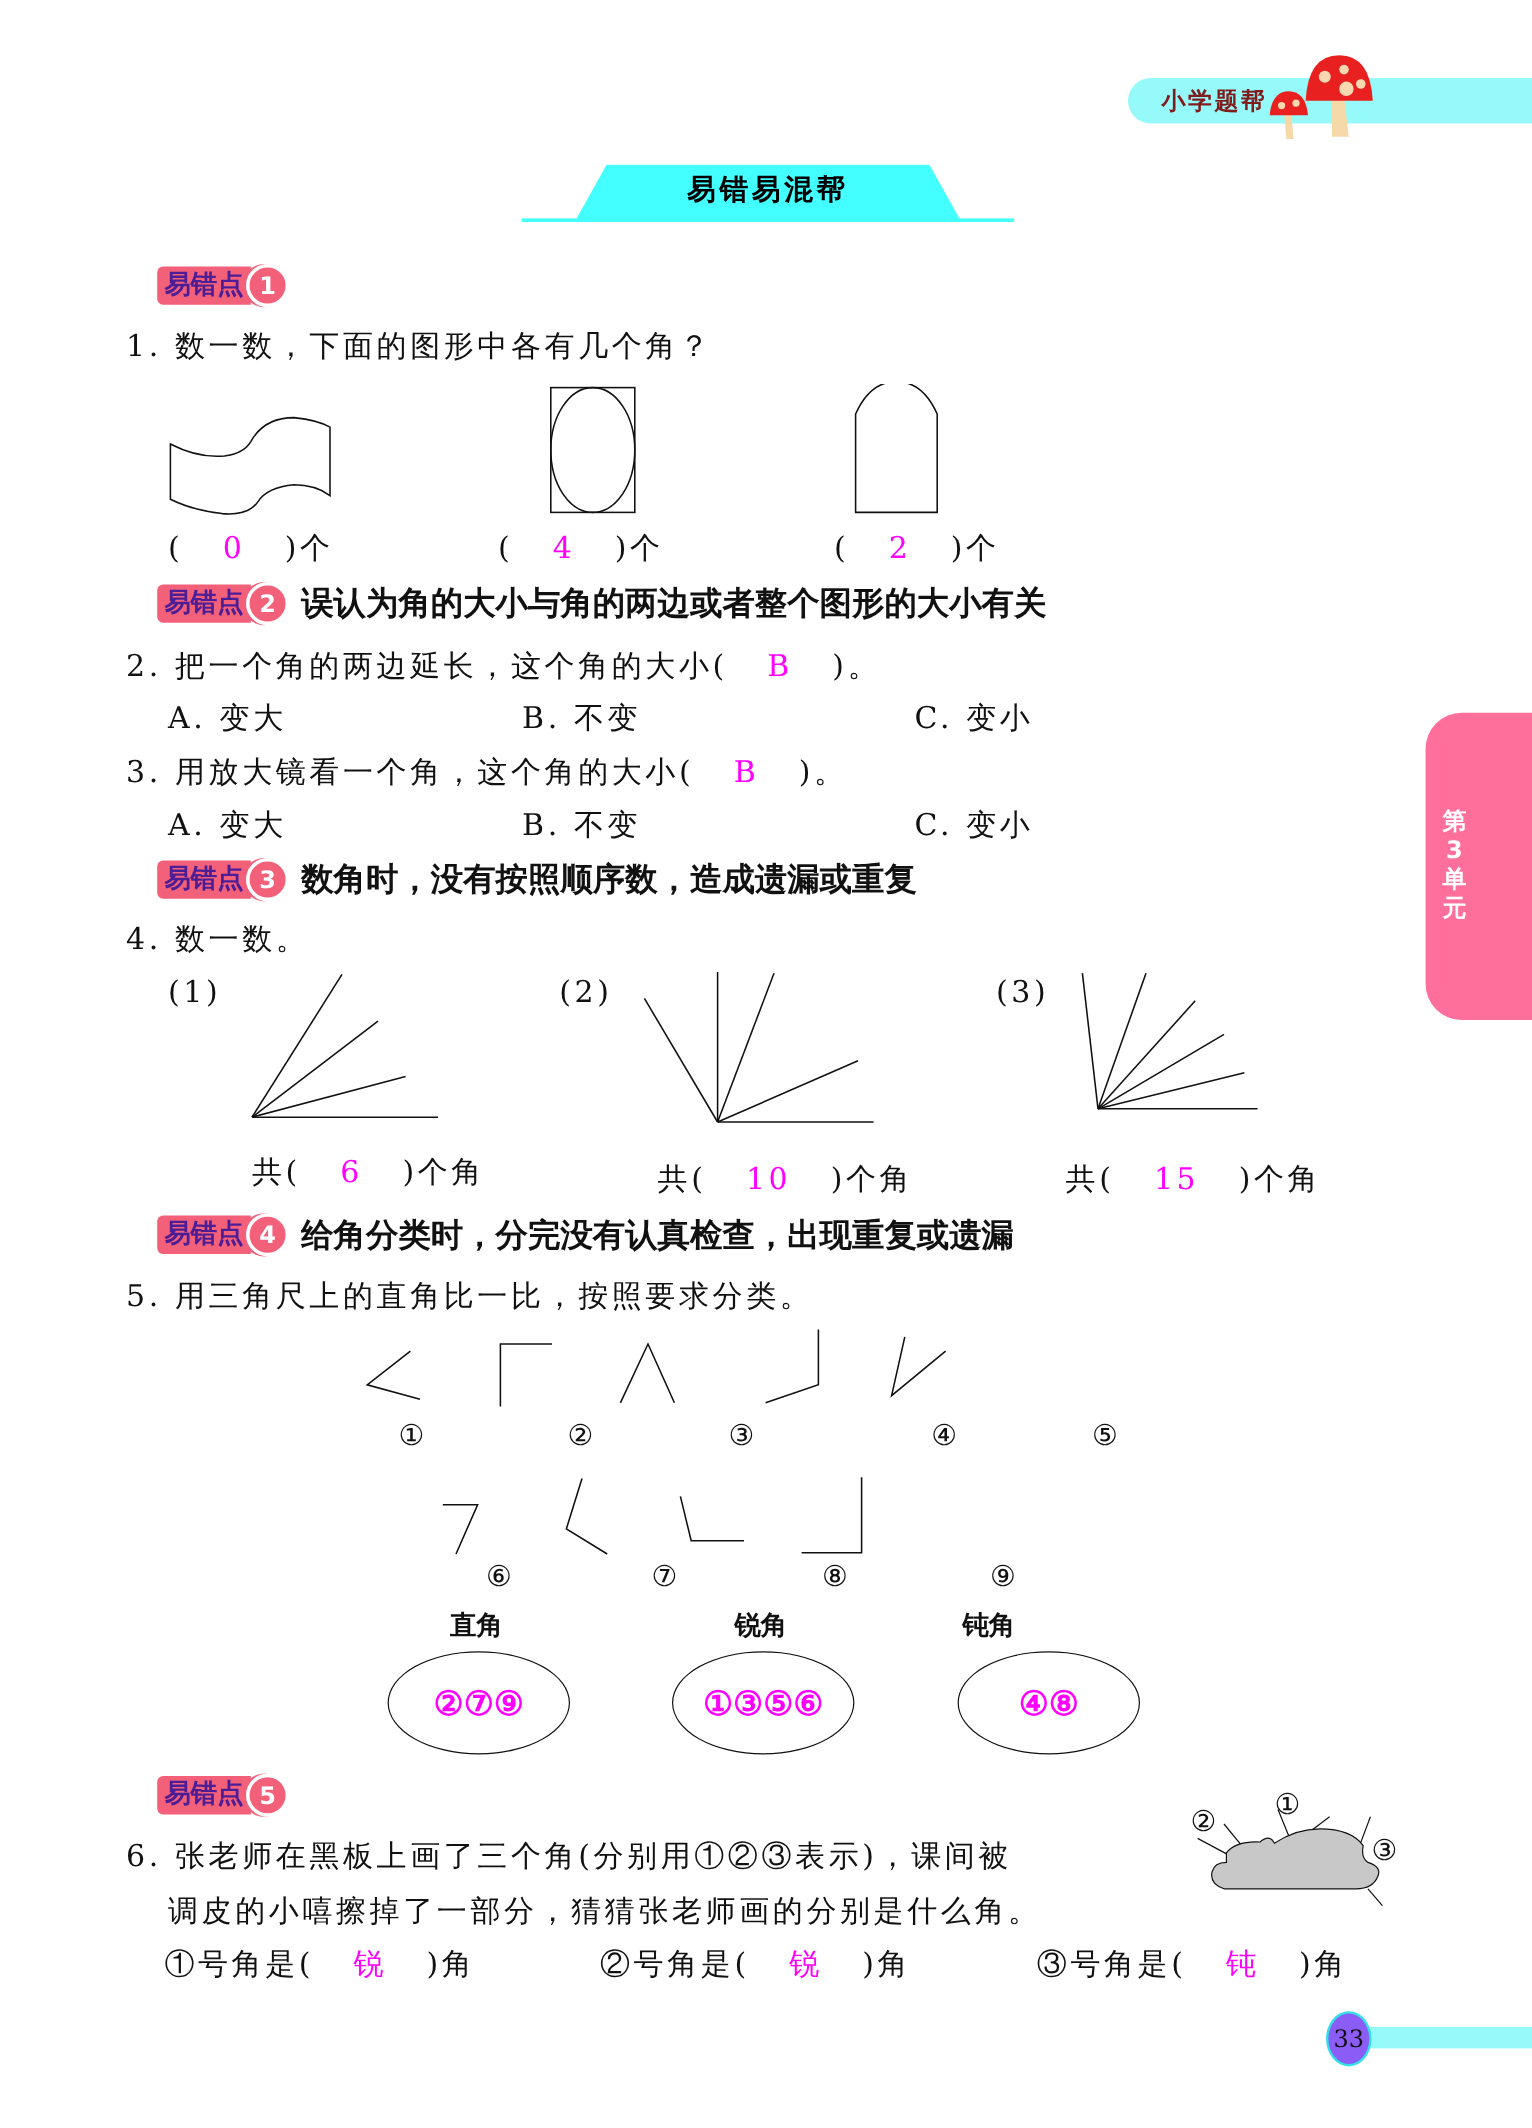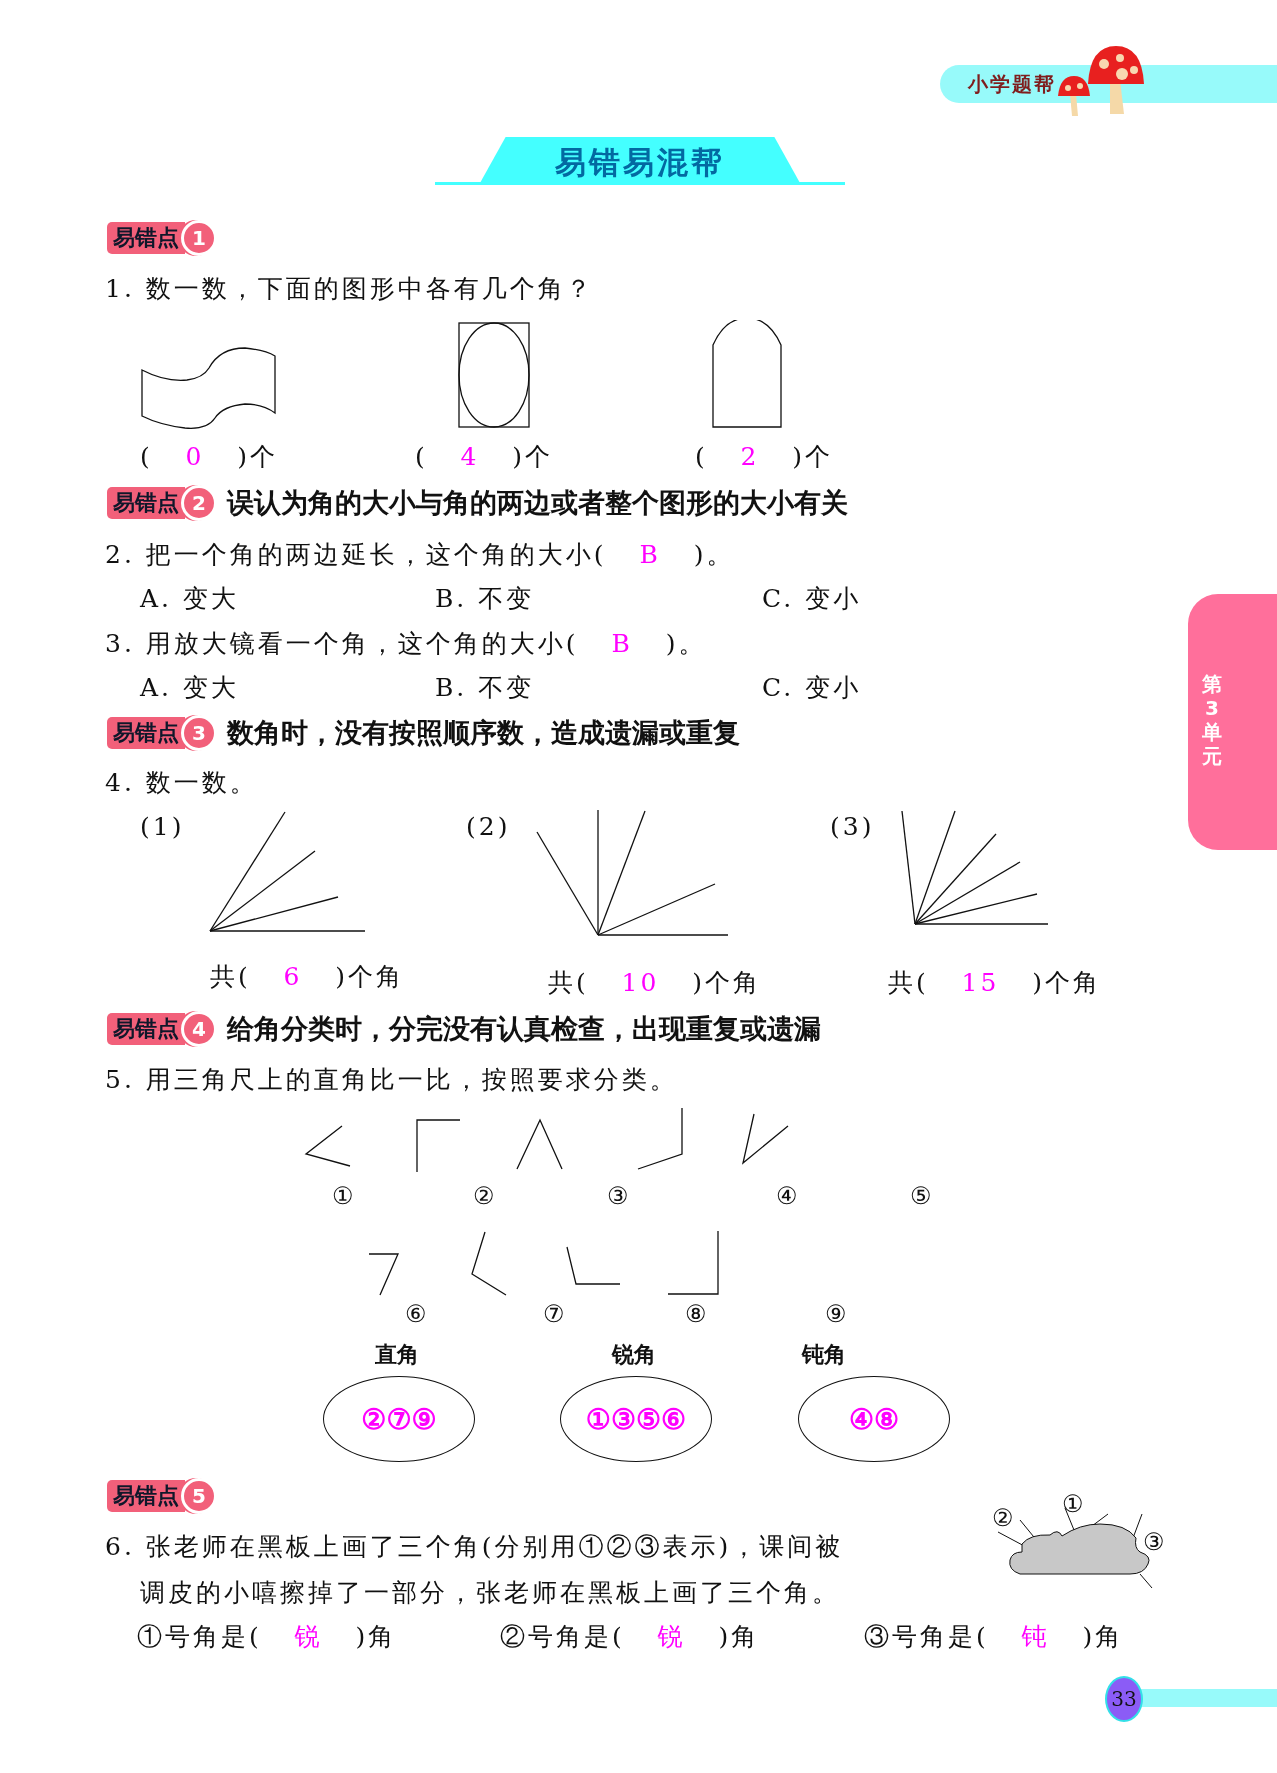--- a/index.html
+++ b/index.html
@@ -11,27 +11,27 @@
 
   
   .brand-band { left:940px; top:65px; width:337px; height:38px; background:#97fafa;
                 border-radius:19px 0 0 19px; }
   .brand-text { left:968px; top:71px; font-size:20px; font-weight:bold; color:#7f1d1d; letter-spacing:2px; }
 
   
   .title-line { left:435px; top:182px; width:410px; height:3px; background:#44ffff; }
   .title-tab { left:480px; top:137px; width:320px; height:46px; background:#44ffff;
                clip-path: polygon(8% 0, 92% 0, 100% 100%, 0 100%); border-radius:8px 8px 0 0; }
-  .title-text { left:480px; top:142px; width:320px; text-align:center; color:#0369a1; font-size:31px;
+  .title-text { left:480px; top:142px; width:320px; text-align:center; color:#000000; font-size:24px;
                 font-weight:bold; letter-spacing:3px; }
 
   
   .badge { display:flex; align-items:center; height:32px; }
-  .badge-box { background:#f2607a; color:#0f172a; font-weight:bold; font-size:22px; padding:0 6px;
-               height:32px; line-height:32px; border-radius:5px 0 0 5px; }
+  .badge-box { background:#f2607a; color:#4c1d95; font-weight:bold; font-size:22px; padding:0 6px;
+               height:32px; line-height:32px; border-radius:5px 0 0 5px;margin-left:24px; }
   .badge-num { background:#f2607a; color:#fff; font-weight:bold; font-size:20px; width:30px; height:30px;
                border-radius:50%; border:3px solid #fff; box-shadow:-3px 0 0 0 #f2607a; line-height:30px;
                text-align:center; margin-left:-4px; }
   .section-title { font-size:27px; font-weight:bold; margin-left:10px; color:#111; }
 
   .q { font-size:25px; letter-spacing:3px; }
   .ans { color:#ff00ff; }
   .opt { font-size:25px; letter-spacing:3px; }
 
   
@@ -193,21 +193,21 @@
 
 <div class="abs ellipse" style="left:323px;top:1376px">②⑦⑨</div>
 <div class="abs ellipse" style="left:560px;top:1376px">①③⑤⑥</div>
 <div class="abs ellipse" style="left:798px;top:1376px">④⑧</div>
 
 <div class="abs badge sans" style="left:107px;top:1480px">
   <span class="badge-box">易错点</span>
   <span class="badge-num">5</span>
 </div>
 <div class="abs q" style="left:105px;top:1530px">6. 张老师在黑板上画了三个角(分别用①②③表示)，课间被</div>
-<div class="abs q" style="left:140px;top:1576px">调皮的小嘻擦掉了一部分，张老师在黑板上画了三个角。</div>
+<div class="abs q" style="left:140px;top:1576px">调皮的小嘻擦掉了一部分，猜猜张老师画的分别是什么角。</div>
 
 <svg class="abs" style="left:990px;top:1480px" width="200" height="130">
   <g stroke="#111" stroke-width="1" fill="none">
     <line x1="30" y1="40" x2="48" y2="62"></line>
     <line x1="8" y1="52" x2="38" y2="68"></line>
     <line x1="75" y1="28" x2="84" y2="50"></line>
     <line x1="118" y1="34" x2="102" y2="46"></line>
     <line x1="152" y1="34" x2="143" y2="58"></line>
     <line x1="150" y1="94" x2="162" y2="108"></line>
   </g>

